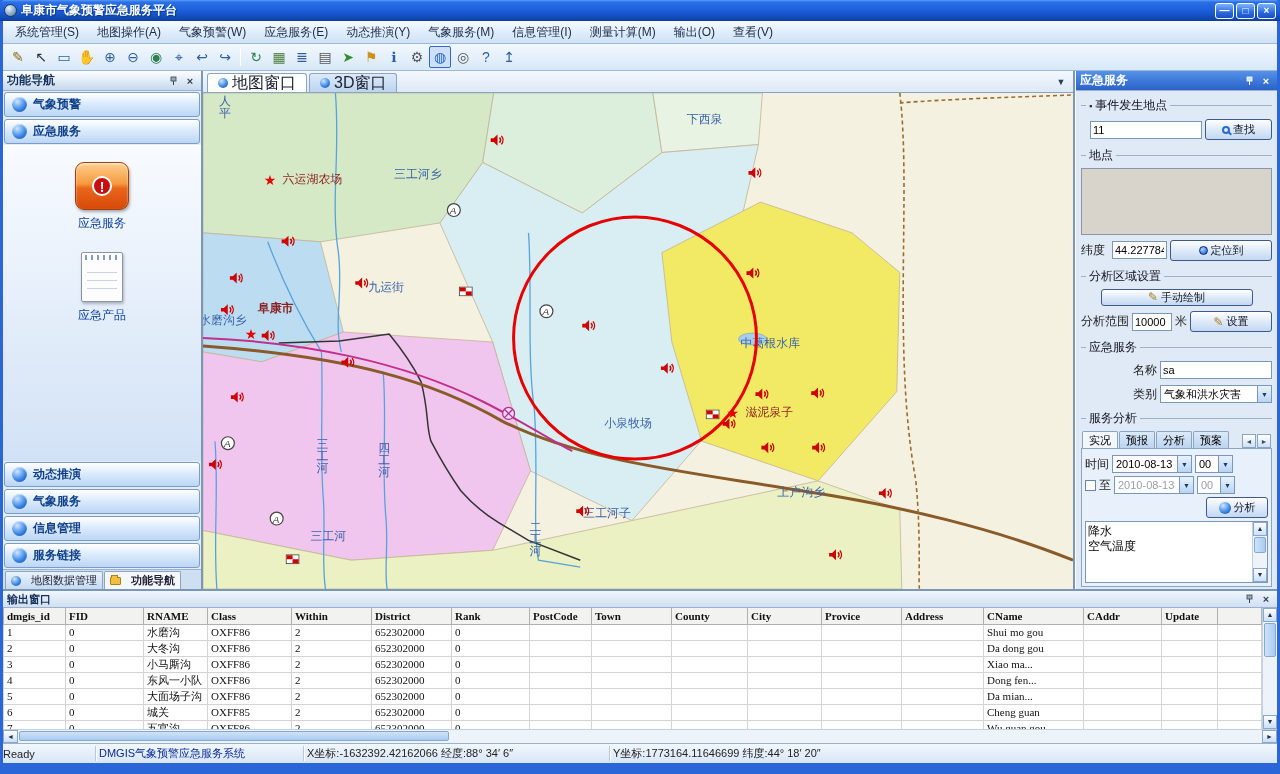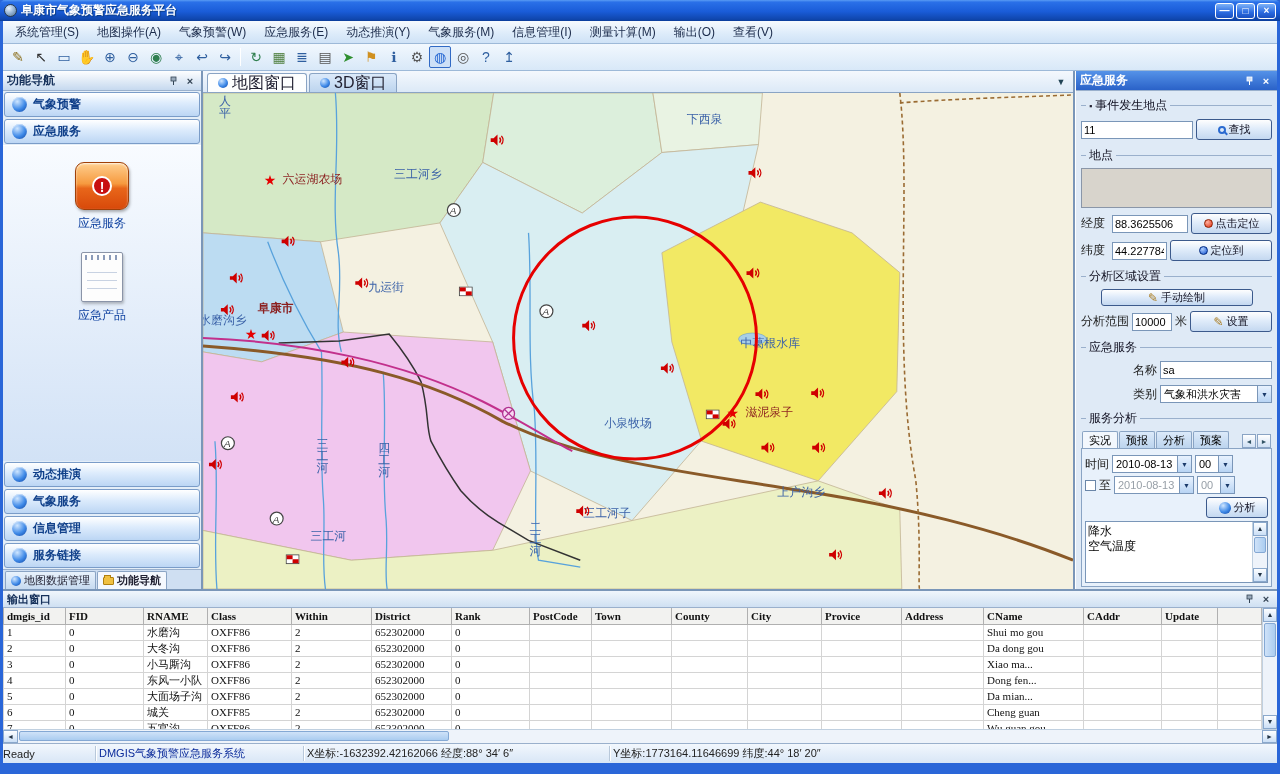--- a/index.html
+++ b/index.html
@@ -71,21 +71,21 @@
     font-size:14px; line-height:18px; text-align:center; border:2px solid #fff; }
   .big-icon-notepad { width:42px; height:50px; background:#fdfdfd; border:1px solid #8a94a8; border-radius:2px;
     box-shadow:1px 2px 3px rgba(0,0,0,.25); position:relative; }
   .big-icon-notepad::before { content:""; position:absolute; top:2px; left:3px; right:3px; height:5px;
     background:repeating-linear-gradient(90deg,#8a9ab8 0 2px,transparent 2px 6px); }
   .big-icon-notepad::after { content:""; position:absolute; top:12px; left:5px; right:5px; bottom:5px;
     background:repeating-linear-gradient(180deg,transparent 0 7px,#c8d2e2 7px 8px); }
   .big-label { color:#0b3e9e; font-size:12px; }
   .left-tabs { height:20px; display:flex; align-items:flex-end; background:#cfdff2; border-top:1px solid #9ab0cc;
     padding-left:2px; gap:1px; flex-shrink:0; }
-  .ltab { display:flex; align-items:center; gap:3px; padding:0 5px; height:18px; font-size:11px;
+  .ltab { display:flex; align-items:center; gap:10px; padding:0 5px; height:18px; font-size:11px;
     border:1px solid #8aa4c4; border-bottom:none; border-radius:2px 2px 0 0;
     background:linear-gradient(180deg,#e8f2fc,#c6daf0); color:#223; white-space:nowrap; }
   .ltab.active { background:#f4f8fe; font-weight:bold; }
   .ltab-ico-globe { width:10px; height:10px; border-radius:50%; flex-shrink:0;
     background:radial-gradient(circle at 35% 30%,#cfe6ff,#3f8ae8 55%,#0a3f9e); }
   .ltab-ico-folder { width:11px; height:8px; background:#f0c040; border:1px solid #b08010; border-radius:1px;
     position:relative; flex-shrink:0; }
   .ltab-ico-folder::before { content:""; position:absolute; top:-3px; left:0; width:5px; height:2px;
     background:#f0c040; border:1px solid #b08010; border-bottom:none; }
 
@@ -452,39 +452,31 @@
             </span>
           <span class="ph-ico">×</span>
         </div>
         <div class="rp-body">
 
           <div class="sec-hdr">
               <span class="bullet">▪</span>
               <span>事件发生地点</span>
             </div>
           <div class="row">
-            <input class="txt" style="width: 112px;" value="11">
+            <input class="txt" style="width: 112px; margin-left: 9px;" value="11">
             <button class="xpbtn" style="flex:1">
                 <span class="ico-mag"></span>
                 <span>查找</span>
               </button>
           </div>
           <div class="sec-hdr">
               <span>地点</span>
             </div>
           <div class="placebox"></div>
 
-          <div class="row">
-            <span class="lbl w28">经度</span>
-            <input class="txt" style="width: 76px;" value="88.3625506">
-            <button class="xpbtn" style="flex:1">
-                <span class="ico-dot-red"></span>
-                <span>点击定位</span>
-              </button>
-          </div>
           <div class="row">
             <span class="lbl w28">纬度</span>
             <input class="txt" style="width: 55px;" value="44.2277844">
             <button class="xpbtn" style="flex:1">
                 <span class="ico-dot-blue"></span>
                 <span>定位到</span>
               </button>
           </div>
 
           <div class="sec-hdr">

